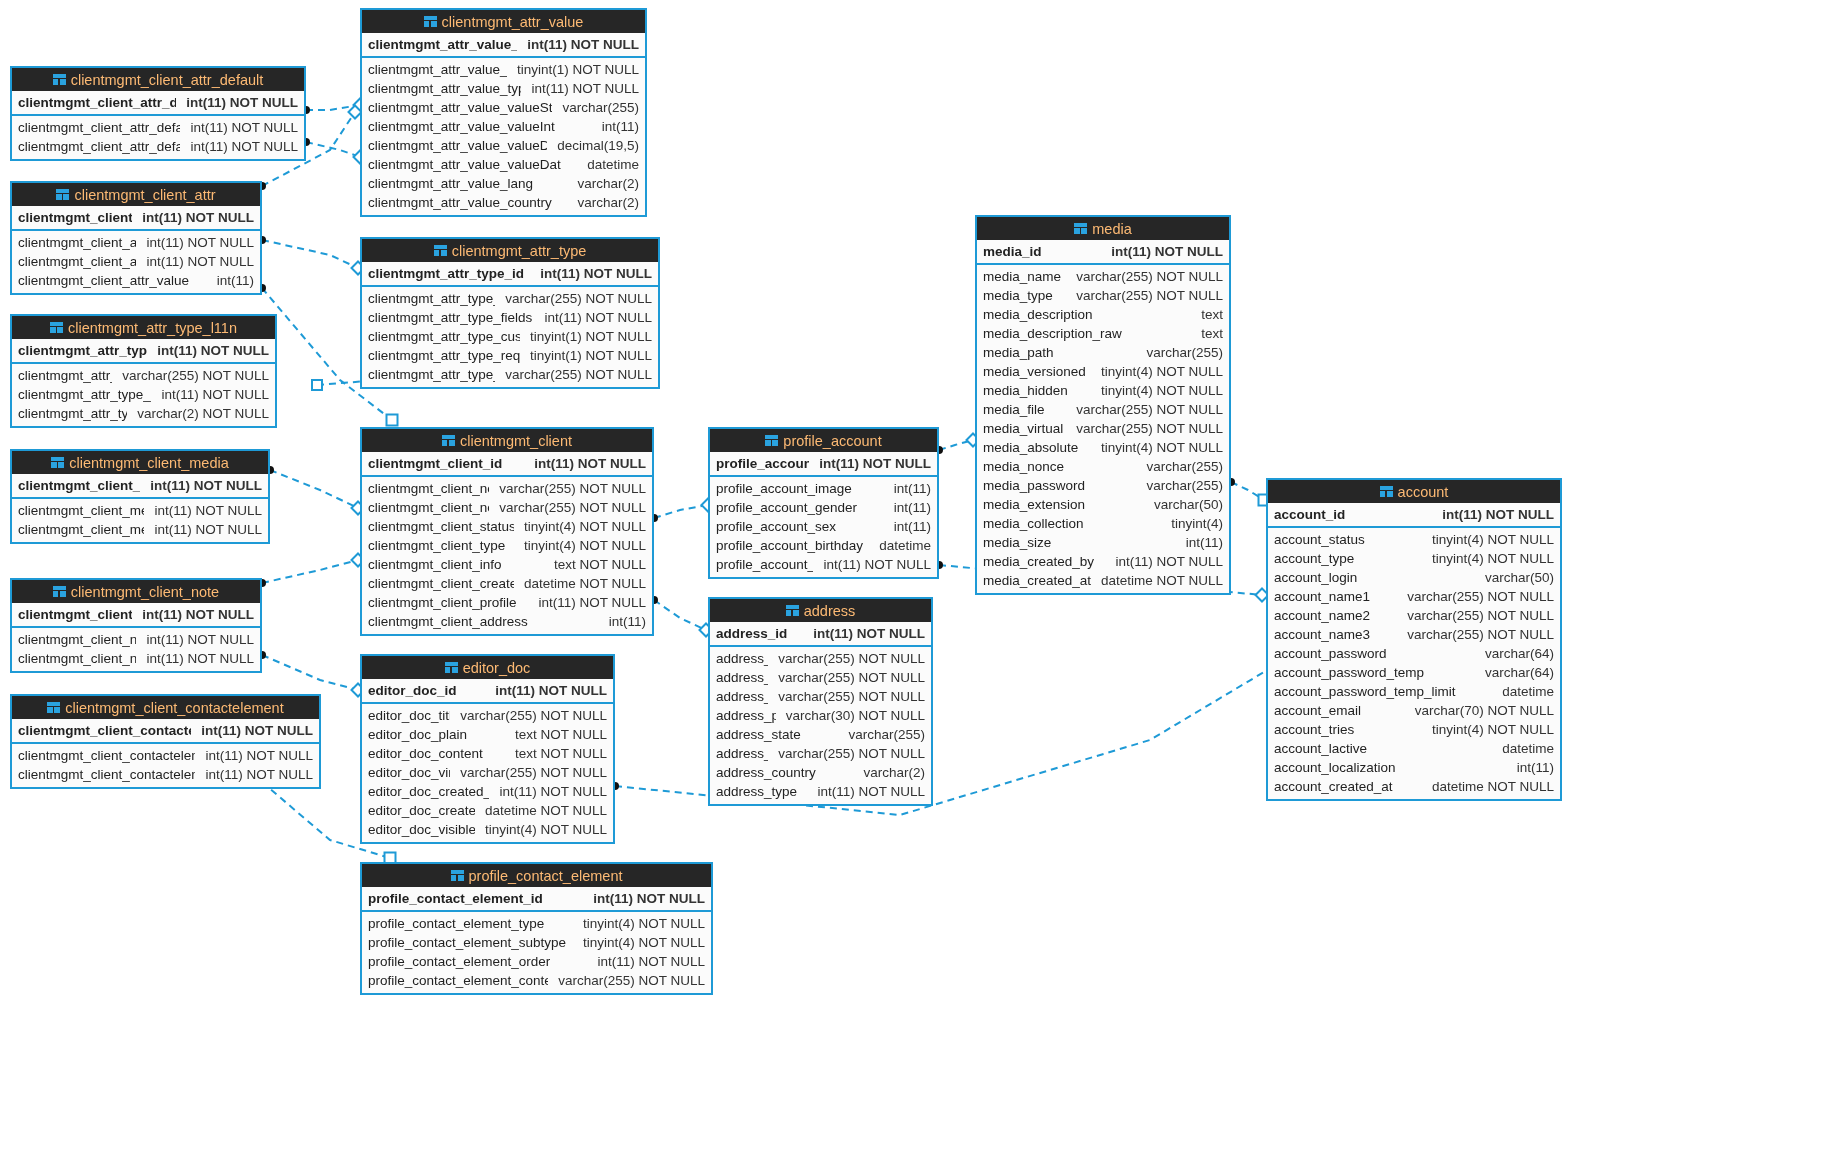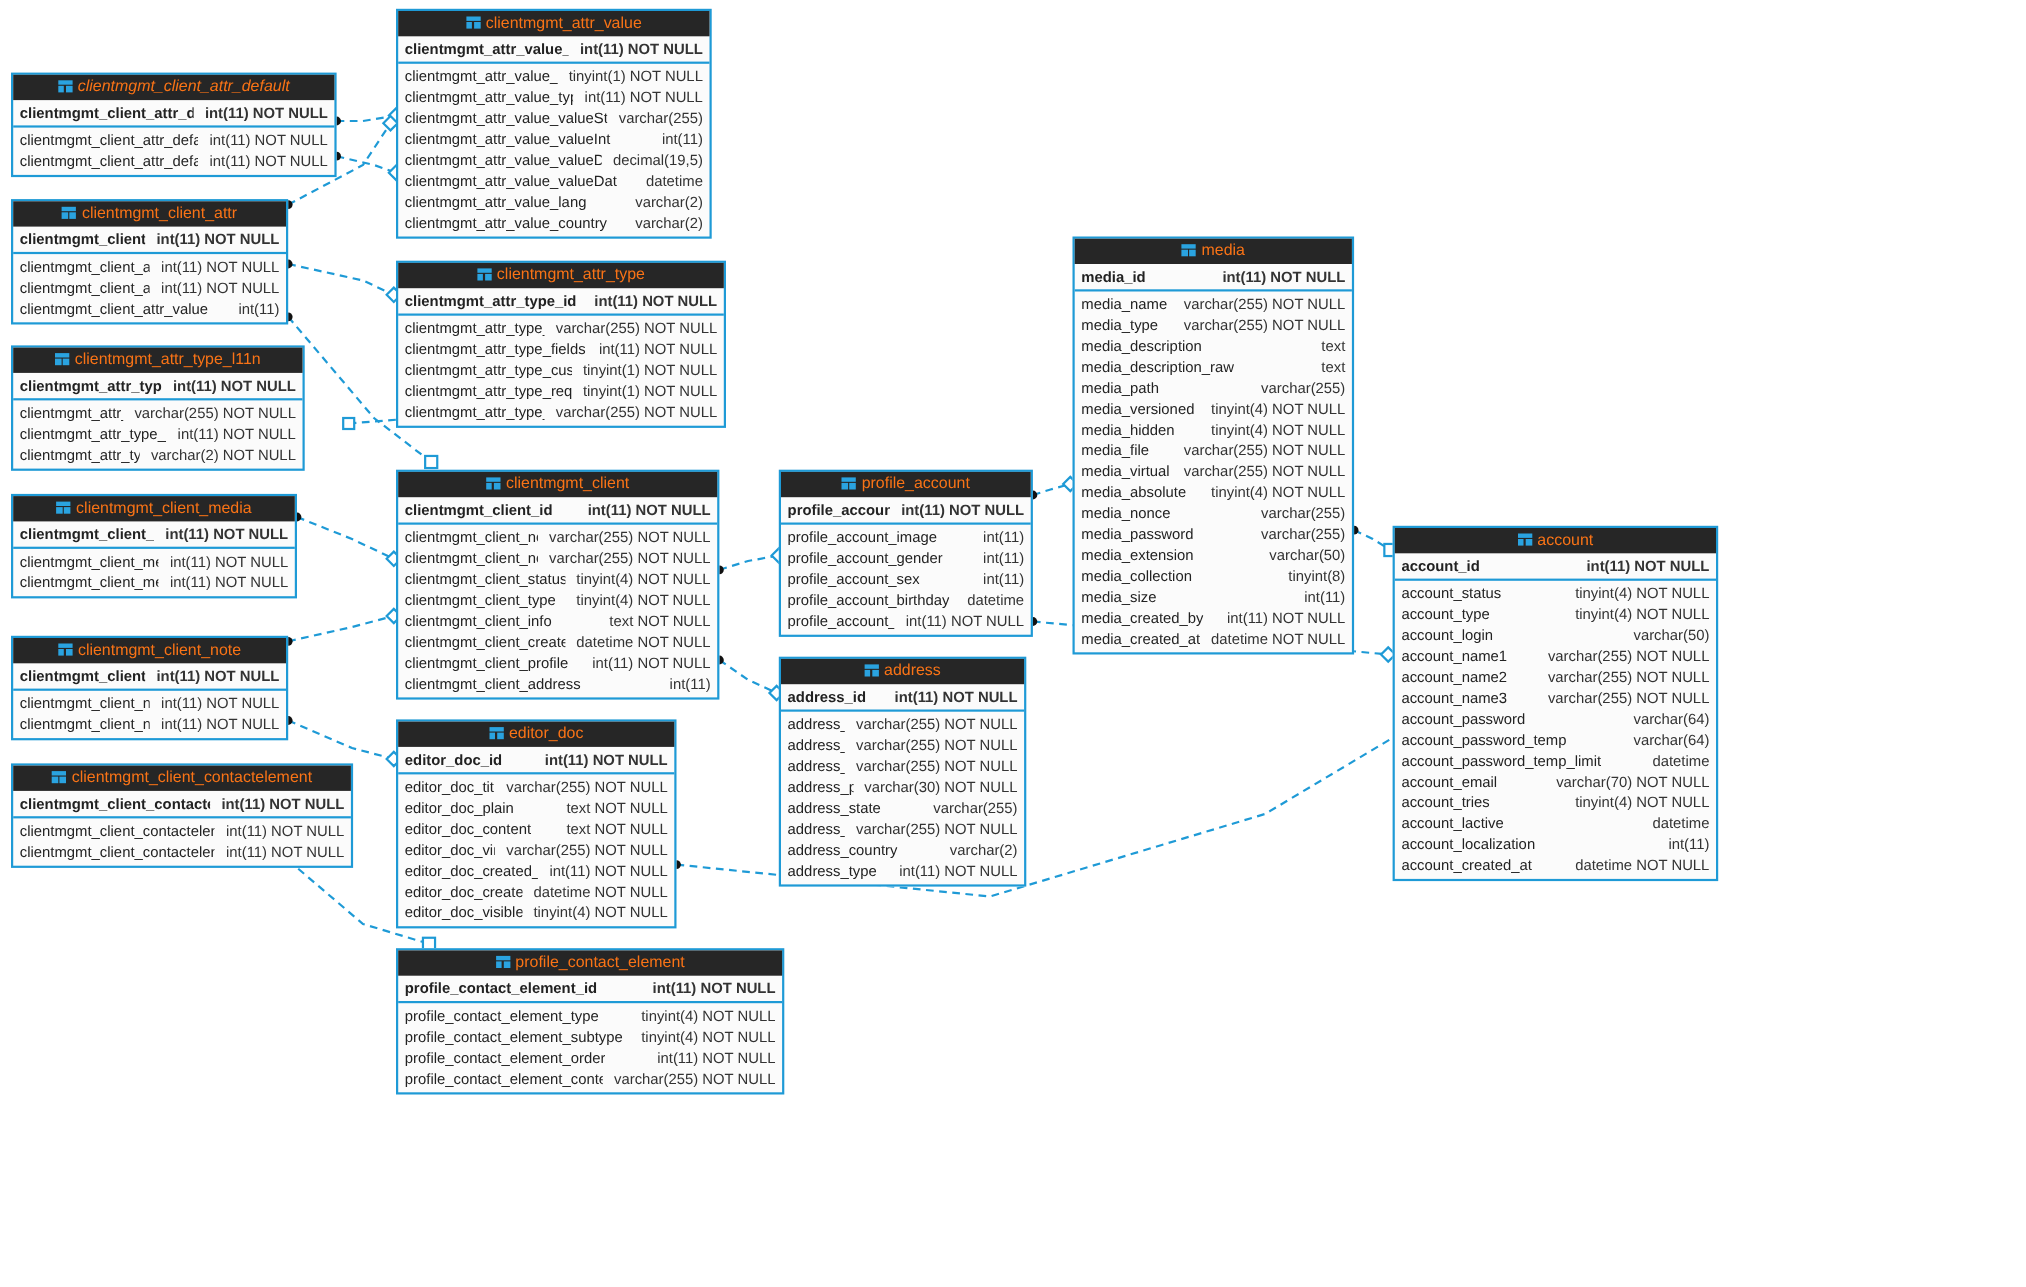--- a/index.html
+++ b/index.html
@@ -12,21 +12,21 @@
 
   .table{
     position:absolute;
     background:#fbfbfb;
     border:2px solid #1e9ad6;
     box-sizing:border-box;
     box-shadow:0 0 0 0 rgba(0,0,0,0);
   }
   .thead{
     background:#262626;
-    color:#f97316;
+    color:#fdba74;
     height:23px;
     line-height:23px;
     text-align:center;
     font-size:14.5px;
     white-space:nowrap;
     position:relative;
   }
   .thead .tname{display:inline-block;vertical-align:middle;}
   .ticon{
     display:inline-block;width:13px;height:11px;vertical-align:-1px;
@@ -176,21 +176,21 @@
             <span class="col">clientmgmt_attr_value_lang</span>
             <span class="typ">varchar(2)</span>
           </div>
           <div class="row">
             <span class="col">clientmgmt_attr_value_country</span>
             <span class="typ">varchar(2)</span>
           </div>
         </div>
       </div>
       <div class="table" style="left: 10px; top: 66px; width: 296px; border-color: rgb(30, 154, 214); background: rgb(251, 251, 251);">
-        <div class="thead" style="background: rgb(38, 38, 38); font-style: italic;"><span class="ticon"><i class="b1" style="background: rgb(42, 163, 224);"></i><i class="b2" style="background: rgb(42, 163, 224);"></i><i class="b3" style="background: rgb(42, 163, 224);"></i></span><span class="tname">clientmgmt_client_attr_default</span></div>
+        <div class="thead" style="background: rgb(38, 38, 38);"><span class="ticon"><i class="b1" style="background: rgb(42, 163, 224);"></i><i class="b2" style="background: rgb(42, 163, 224);"></i><i class="b3" style="background: rgb(42, 163, 224);"></i></span><span class="tname">clientmgmt_client_attr_default</span></div>
         <div class="pkrow pkwrap">
           <div class="row">
             <span class="col">clientmgmt_client_attr_default_id</span>
             <span class="typ">int(11) NOT NULL</span>
           </div>
         </div>
         <div class="body">
           <div class="row">
             <span class="col">clientmgmt_client_attr_default_type</span>
             <span class="typ">int(11) NOT NULL</span>
@@ -334,21 +334,21 @@
           <div class="row">
             <span class="col">media_password</span>
             <span class="typ">varchar(255)</span>
           </div>
           <div class="row">
             <span class="col">media_extension</span>
             <span class="typ">varchar(50)</span>
           </div>
           <div class="row">
             <span class="col">media_collection</span>
-            <span class="typ">tinyint(8)</span>
+            <span class="typ">tinyint(4)</span>
           </div>
           <div class="row">
             <span class="col">media_size</span>
             <span class="typ">int(11)</span>
           </div>
           <div class="row">
             <span class="col">media_created_by</span>
             <span class="typ">int(11) NOT NULL</span>
           </div>
           <div class="row">

